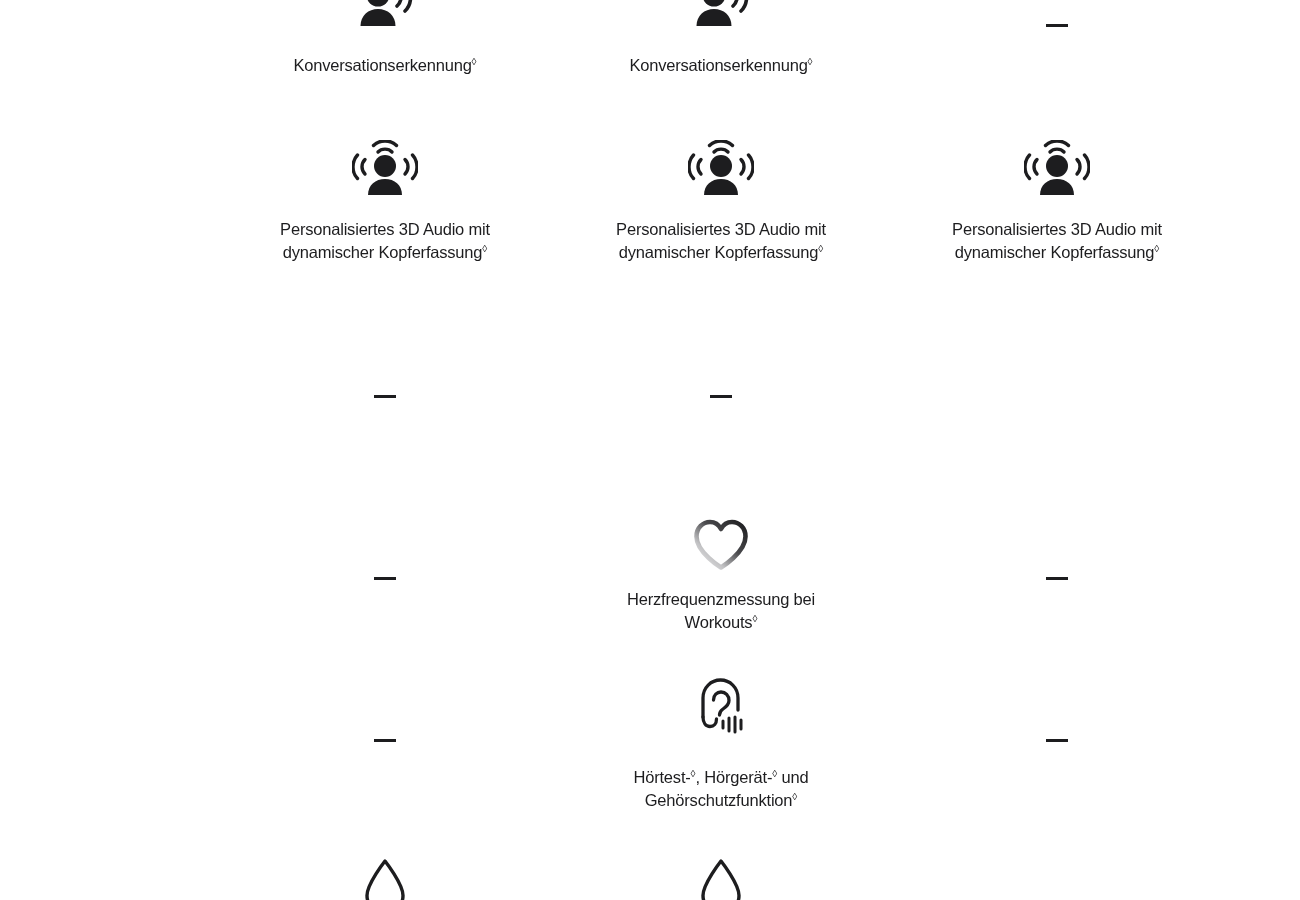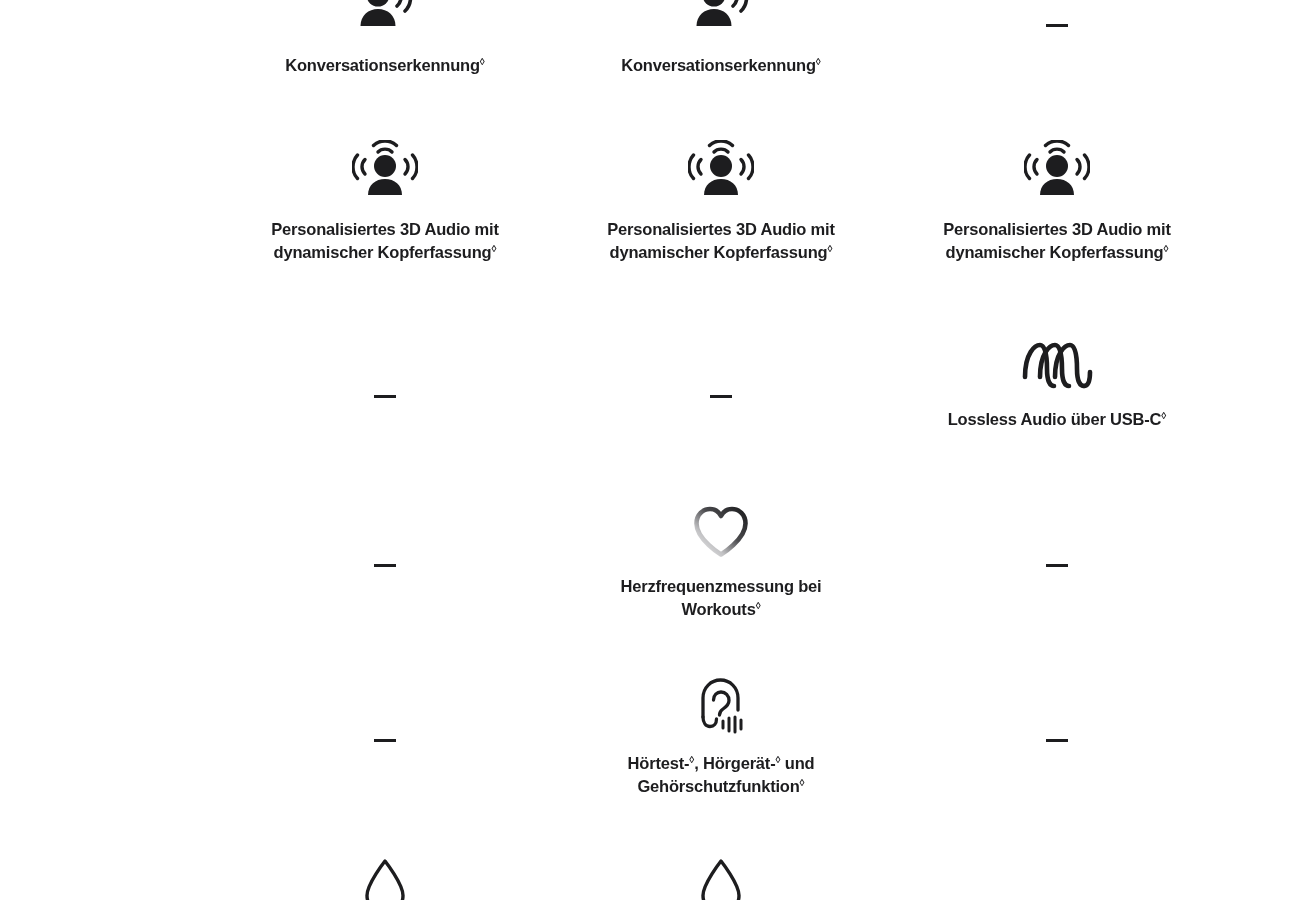--- a/index.html
+++ b/index.html
@@ -48,21 +48,21 @@
     display: flex;
     align-items: center;
     justify-content: center;
     line-height: 0;
   }
 
   .cell-label {
     font-size: 16.5px;
     line-height: 22.5px;
     letter-spacing: -0.012em;
-    font-weight: 700;
+    font-weight: 400;
     color: #1d1d1f;
     max-width: 230px;
     margin: 0 auto;
   }
 
   .sup {
     font-size: 10px;
     vertical-align: super;
     line-height: 0;
     letter-spacing: 0;
@@ -173,37 +173,24 @@
   <div class="feature-row" style="top:336px;">
 
     <div class="cell" style="padding-top:59px;">
       <span class="cell-dash"></span>
     </div>
 
     <div class="cell" style="padding-top:59px;">
       <span class="cell-dash"></span>
     </div>
 
-    <div class="cell">
-      <div class="cell-icon" style="height:58px;">
-        <svg width="74" height="52" viewBox="0 0 74 52" aria-hidden="true">
-          <g fill="none" stroke="#1d1d1f" stroke-width="4.6" stroke-linecap="round">
-            <path d="M5 38 C5 14 15 6 20 6 C25 6 27 16 27 30 C27 42 30 47 34 47"></path>
-            <path d="M20 38 C20 14 30 6 35 6 C40 6 42 16 42 30 C42 42 45 47 49 47"></path>
-            <path d="M35 38 C35 14 45 6 50 6 C55 6 57 16 57 30 C57 42 60 47 64 47"></path>
-            <path d="M64 47 C68 47 70 42 70 33"></path>
-          </g>
-        </svg>
-      </div>
-      <div class="cell-label" style="margin-top:14px;"><span>Lossless Audio über USB-C</span><span class="sup">◊</span></div>
-    </div>
-
-  </div>
-
-  <div class="feature-row" style="top:503px;">
+
+  </div>
+
+  <div class="feature-row" style="top:516px;">
 
     <div class="cell" style="padding-top:61px;">
       <span class="cell-dash"></span>
     </div>
 
     <div class="cell">
       <div class="cell-icon" style="height:58px;">
         <svg width="60" height="56" viewBox="0 0 60 56" aria-hidden="true">
           <defs>
             <linearGradient id="heartGrad" x1="1" y1="0" x2="0" y2="1">
@@ -240,21 +227,21 @@
             <path d="M18.5 24 C18.5 19 22 16 26 16 C30.5 16 34 19.5 34 24.5 C34 29 31 31 28 33 C25.5 34.7 24.5 36.5 24.5 39"></path>
           </g>
           <g stroke="#1d1d1f" stroke-width="3" stroke-linecap="round">
             <line x1="28" y1="52" x2="28" y2="45"></line>
             <line x1="34" y1="55" x2="34" y2="42"></line>
             <line x1="40" y1="56" x2="40" y2="41"></line>
             <line x1="46" y1="53" x2="46" y2="44"></line>
           </g>
         </svg>
       </div>
-      <div class="cell-label" style="margin-top:14px;"><span>Hörtest-</span><span class="sup">◊</span><span>, Hörgerät-</span><span class="sup">◊</span><span> und Gehörschutzfunktion</span><span class="sup">◊</span></div>
+      <div class="cell-label" style="margin-top:28px;"><span>Hörtest-</span><span class="sup">◊</span><span>, Hörgerät-</span><span class="sup">◊</span><span> und Gehörschutzfunktion</span><span class="sup">◊</span></div>
     </div>
 
     <div class="cell" style="padding-top:63px;">
       <span class="cell-dash"></span>
     </div>
 
   </div>
 
   <div class="feature-row" style="top:856px;">
 

